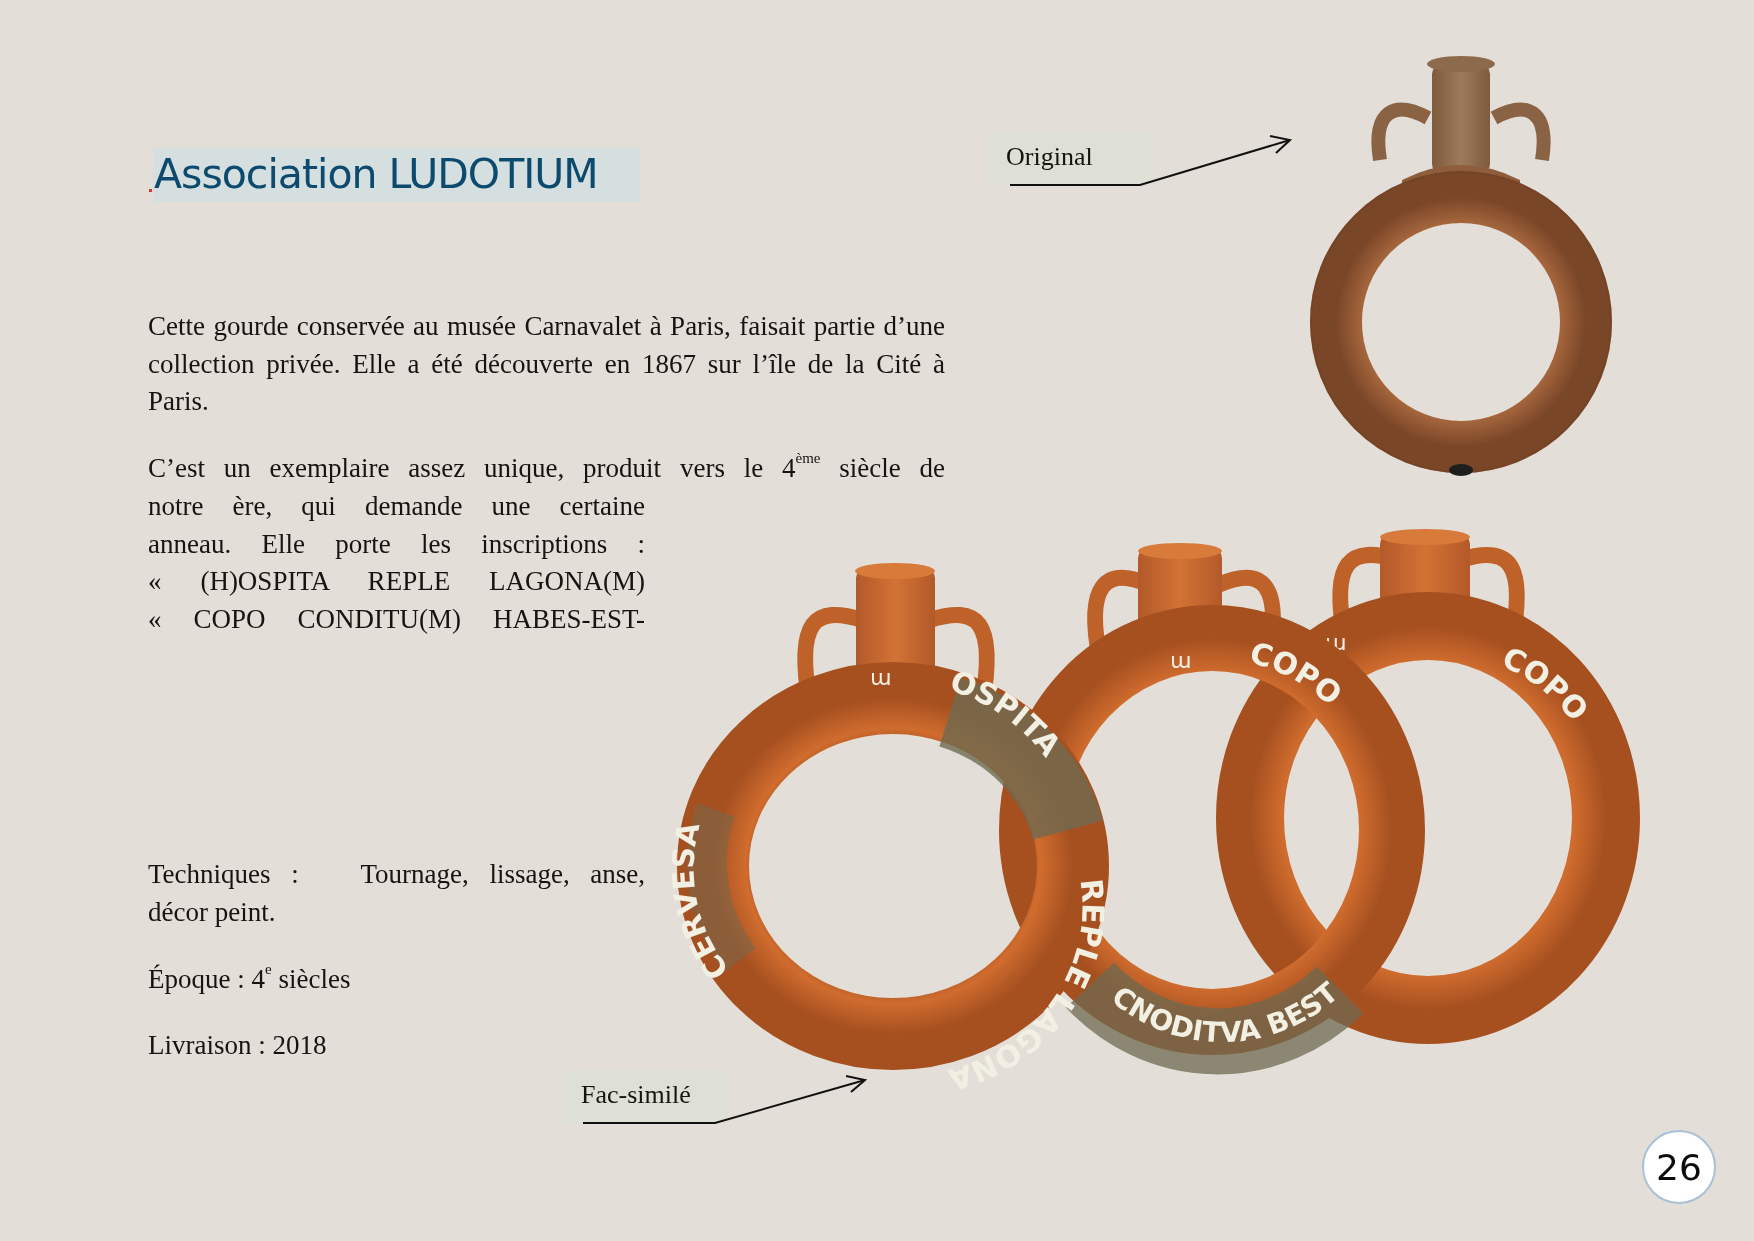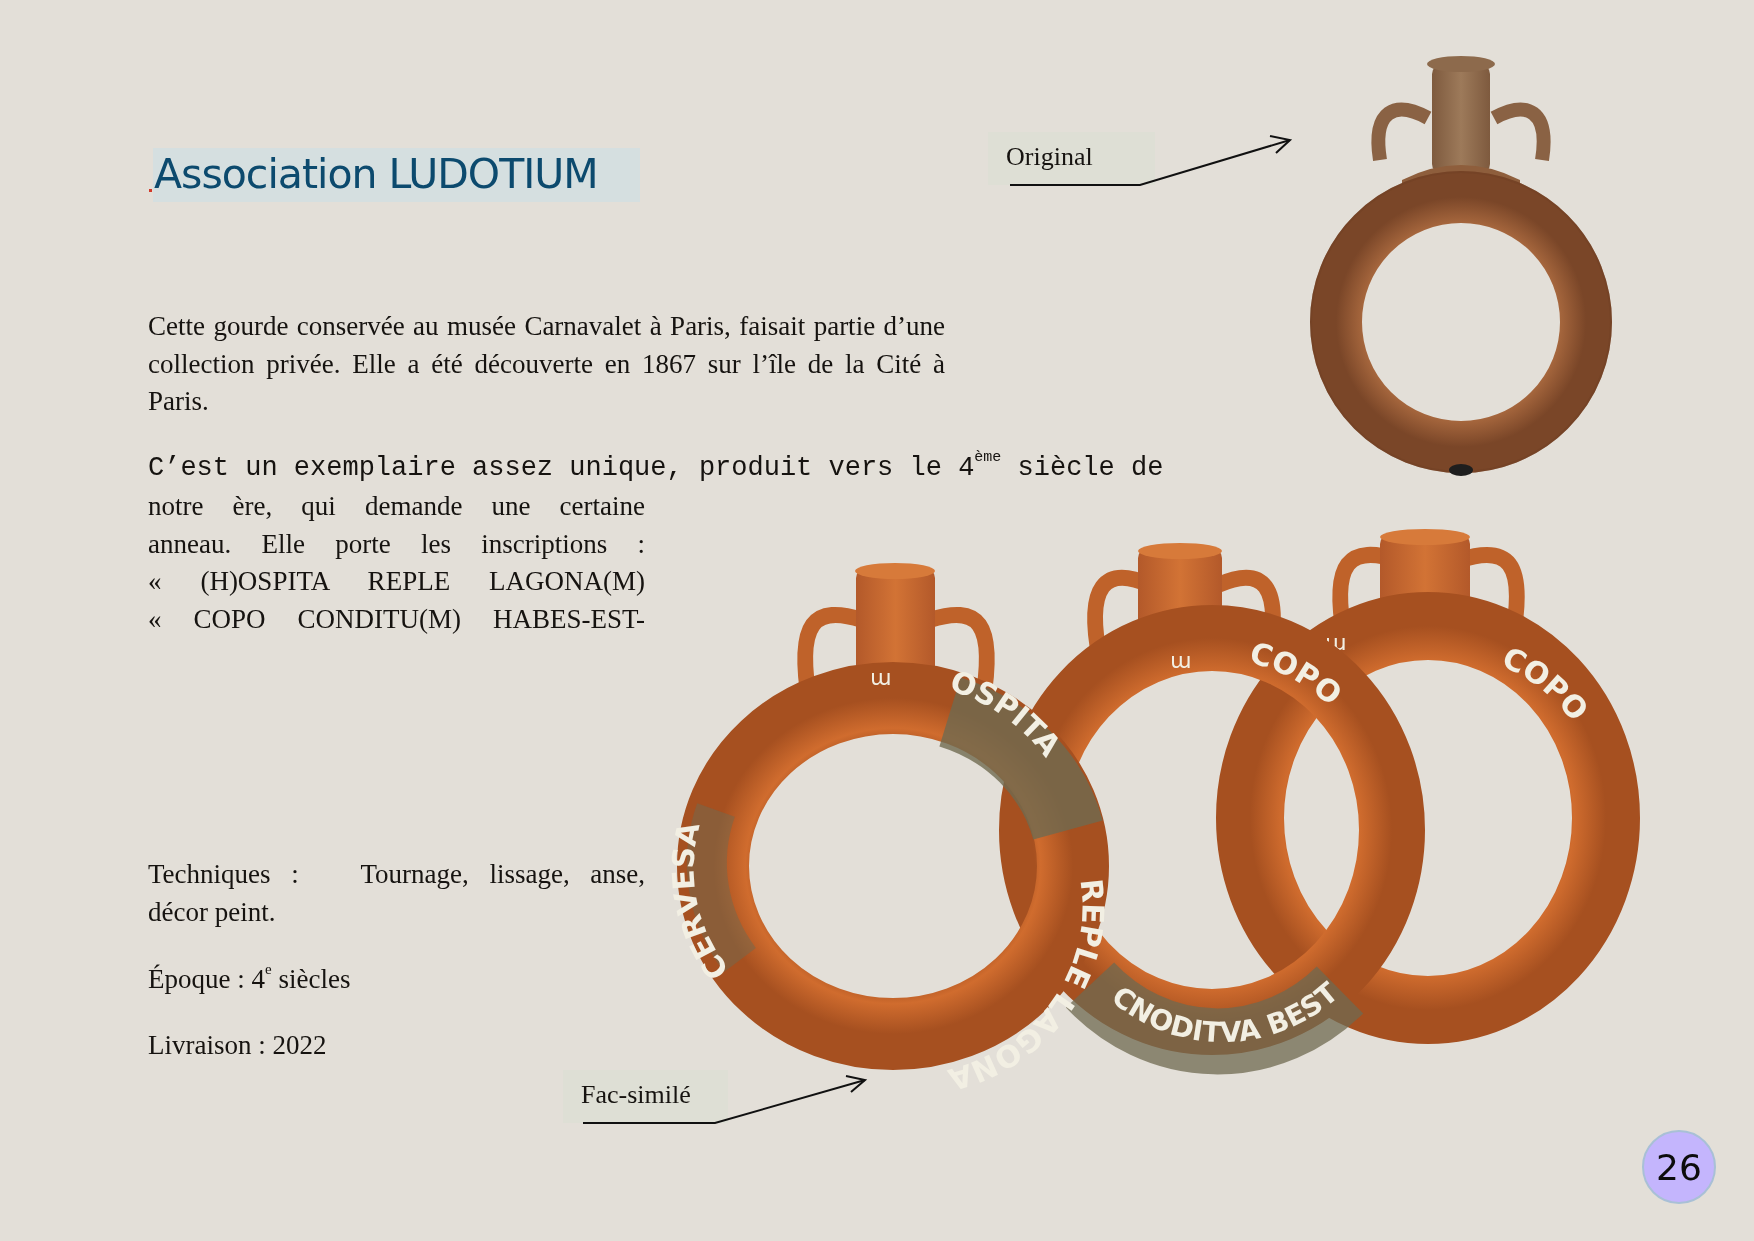--- a/index.html
+++ b/index.html
@@ -19,40 +19,40 @@
       left: 154px; top: 146px;
       font-family: "DejaVu Sans", sans-serif;
       font-size: 41px; line-height: 56px; letter-spacing: -1px;
       color: #0c4a6e; white-space: nowrap;
     }
     .red-dot { left: 149px; top: 189px; width: 3px; height: 3px; background: #d23a2a; }
     .para {
       font-size: 27px; line-height: 37.7px; text-align: justify;
     }
     .p1 { left: 148px; top: 308px; width: 797px; }
-    .p2a { left: 148px; top: 450px; width: 797px; text-align-last: justify; white-space: nowrap; font-family: Liberation Mono, monospace; }
+    .p2a { left: 148px; top: 450px; width: 797px; text-align-last: justify; white-space: nowrap; }
     .p2b { left: 148px; top: 488px; width: 497px; }
     .p2b span.line { display: block; text-align: justify; text-align-last: justify; }
     .p2b span.line.last { text-align-last: left; }
     sup { font-size: 15px; vertical-align: 0; position: relative; top: -14px; }
     .meta { left: 148px; width: 497px; font-size: 27px; line-height: 37.7px; }
     .meta b { font-weight: normal; }
     .m1 { top: 856px; }
     .m1 .line1 { display: block; text-align: justify; text-align-last: justify; }
     .m2 { top: 961px; }
     .m3 { top: 1027px; }
     .label-box {
       background: #dedfd5; font-size: 26px; line-height: 30px;
       padding: 10px 0 0 18px; box-sizing: border-box;
     }
     .lbl-orig { left: 988px; top: 132px; width: 167px; height: 53px; }
     .lbl-fac  { left: 563px; top: 1070px; width: 165px; height: 53px; }
     .page-num {
       left: 1642px; top: 1130px; width: 70px; height: 70px;
-      border-radius: 50%; border: 2px solid #a9c0d6; background: #c4b5fd;
+      border-radius: 50%; border: 2px solid #a9c0d6; background: #ffffff;
       font-family: "DejaVu Sans", sans-serif; font-size: 36px;
       display: flex; align-items: center; justify-content: center; color: #0c0c0c;
     }
     svg.overlay { position: absolute; left: 0; top: 0; }
   </style>
 </head>
 <body>
 
 <div class="abs title-wrap"></div>
 <div class="abs red-dot"></div>
@@ -67,21 +67,21 @@
   <span class="line">anneau. Elle porte les inscriptions :</span>
   <span class="line">« (H)OSPITA REPLE LAGONA(M)</span>
   <span class="line">« COPO CONDITU(M) HABES-EST-</span>
 </div>
 
 <div class="abs meta m1">
   <span class="line1"><b>Techniques</b><span> : </span>&nbsp;&nbsp;<span>Tournage, lissage, anse,</span></span>
   <span>décor peint.</span>
 </div>
 <div class="abs meta m2"><b>Époque</b><span> : </span><span>4</span><sup>e</sup><span> siècles</span></div>
-<div class="abs meta m3"><b>Livraison</b><span> : </span><span>2022</span></div>
+<div class="abs meta m3"><b>Livraison</b><span> : </span><span>2018</span></div>
 
 <div class="abs label-box lbl-orig">Original</div>
 <div class="abs label-box lbl-fac">Fac-similé</div>
 
 <svg class="overlay" width="1754" height="1241" viewBox="0 0 1754 1241">
   <defs>
     <radialGradient id="origGrad" cx="50%" cy="50%" r="50%">
       <stop offset="62%" stop-color="#7d4a2a"></stop>
       <stop offset="78%" stop-color="#a8683e"></stop>
       <stop offset="100%" stop-color="#7a4628"></stop>

